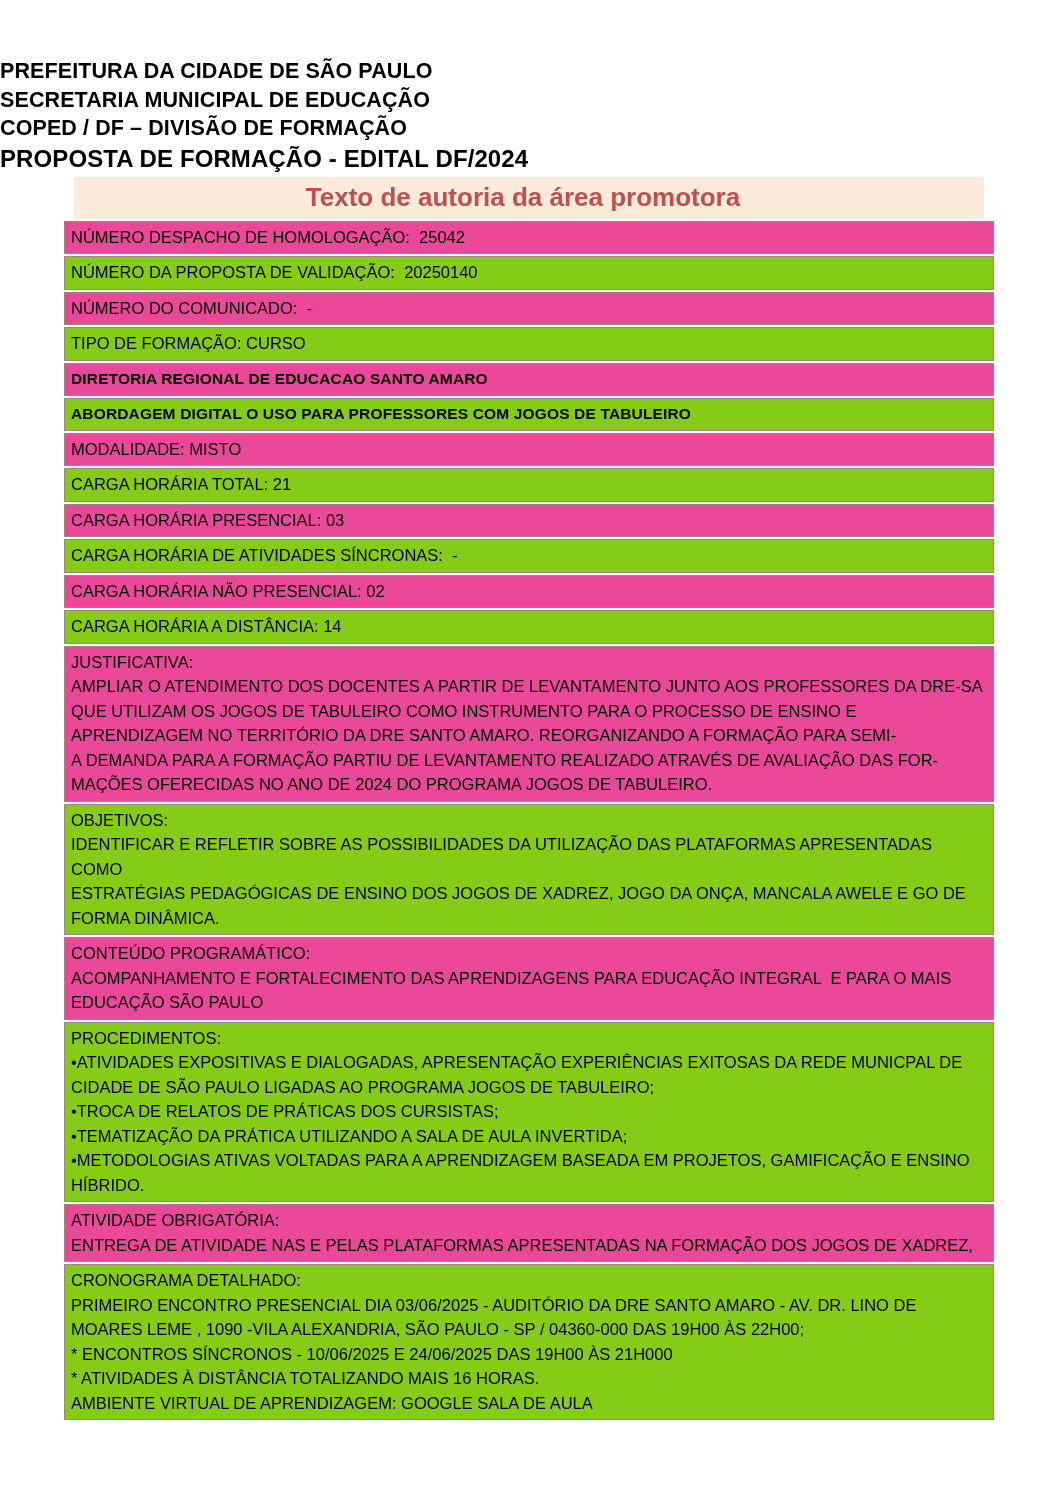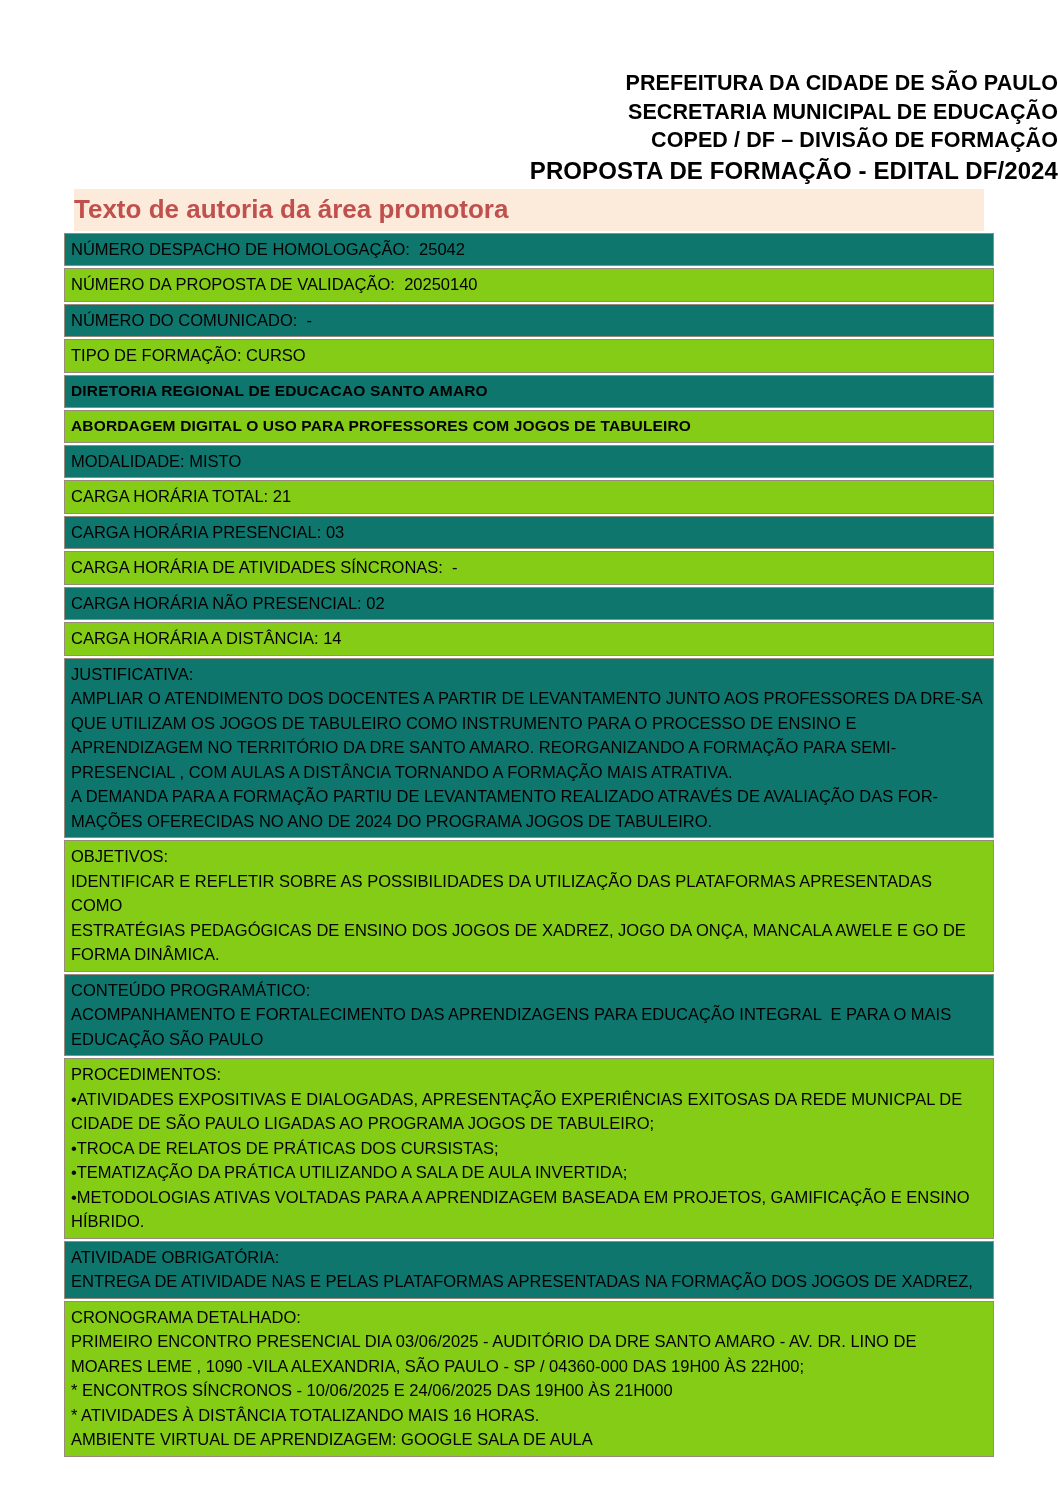--- a/index.html
+++ b/index.html
@@ -21,40 +21,40 @@
     min-height: 1497px;
     box-sizing: border-box;
     padding: 0;
     position: relative;
     background: #ffffff;
   }
 
   
   .doc-header {
     padding-top: 57px;
-    text-align: right;
-    margin-top: 12px;
+    text-align: left;
   }
   .doc-header .hline {
     font-size: 21.5px;
     font-weight: bold;
     line-height: 28.5px;
     letter-spacing: 0.1px;
     color: #000000;
     white-space: nowrap;
   }
   .doc-header .hline.big {
     font-size: 24px;
     line-height: 31px;
   }
 
   
   .title-banner {
     margin: 3px 74px 0 74px;
     background: #fceada;
+    text-align: center;
     padding: 4px 12px 6px 0;
     box-sizing: border-box;
   }
   .title-banner .title-text {
     font-size: 26px;
     font-weight: bold;
     color: #c0504d;
     line-height: 32px;
   }
 
@@ -65,21 +65,21 @@
     padding-top: 2px;
   }
   .row {
     box-sizing: border-box;
     border: 1px solid #9a8a7c;
     padding: 3px 6px 4px 6px;
     margin-bottom: 2px;
     font-size: 16.5px;
     line-height: 24.5px;
     color: #000000;
-    background: #0f766e;
+    background: #ec4899;
     word-wrap: break-word;
   }
   .row.fill {
     background: #84cc16;
   }
   .row.bold {
     font-weight: bold;
     font-size: 15.5px;
     line-height: 24px;
     letter-spacing: 0.15px;
@@ -140,21 +140,20 @@
         <span class="line">CARGA HORÁRIA NÃO PRESENCIAL: 02</span>
       </div>
       <div class="row fill">
         <span class="line">CARGA HORÁRIA A DISTÂNCIA: 14</span>
       </div>
       <div class="row">
         <span class="line">JUSTIFICATIVA:</span>
         <span class="line">AMPLIAR O ATENDIMENTO DOS DOCENTES A PARTIR DE LEVANTAMENTO JUNTO AOS PROFESSORES DA DRE-SA</span>
         <span class="line">QUE UTILIZAM OS JOGOS DE TABULEIRO COMO INSTRUMENTO PARA O PROCESSO DE ENSINO E</span>
         <span class="line">APRENDIZAGEM NO TERRITÓRIO DA DRE SANTO AMARO. REORGANIZANDO A FORMAÇÃO PARA SEMI-</span>
-        <span class="line">PRESENCIAL , COM AULAS A DISTÂNCIA TORNANDO A FORMAÇÃO MAIS ATRATIVA.</span>
         <span class="line">A DEMANDA PARA A FORMAÇÃO PARTIU DE LEVANTAMENTO REALIZADO ATRAVÉS DE AVALIAÇÃO DAS FOR-</span>
         <span class="line">MAÇÕES OFERECIDAS NO ANO DE 2024 DO PROGRAMA JOGOS DE TABULEIRO.</span>
       </div>
       <div class="row fill">
         <span class="line">OBJETIVOS:</span>
         <span class="line">IDENTIFICAR E REFLETIR SOBRE AS POSSIBILIDADES DA UTILIZAÇÃO DAS PLATAFORMAS APRESENTADAS COMO</span>
         <span class="line">ESTRATÉGIAS PEDAGÓGICAS DE ENSINO DOS JOGOS DE XADREZ, JOGO DA ONÇA, MANCALA AWELE E GO DE</span>
         <span class="line">FORMA DINÂMICA.</span>
       </div>
       <div class="row">

